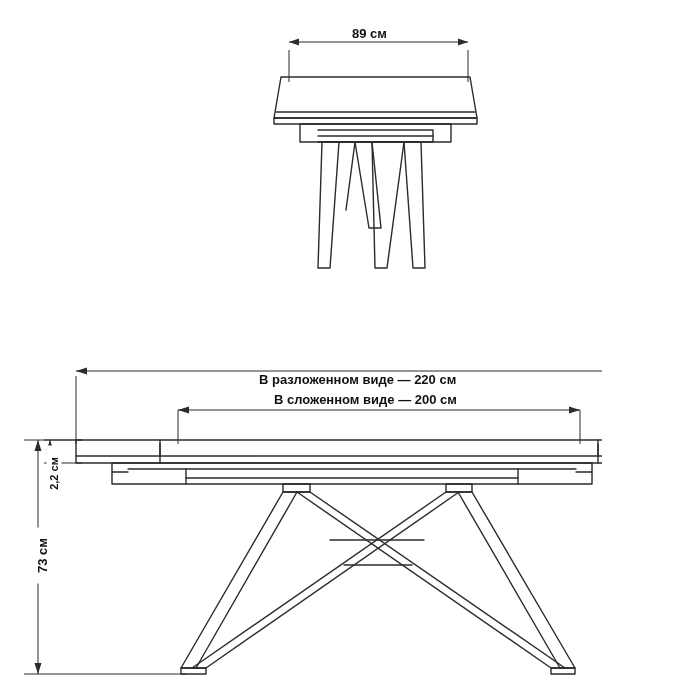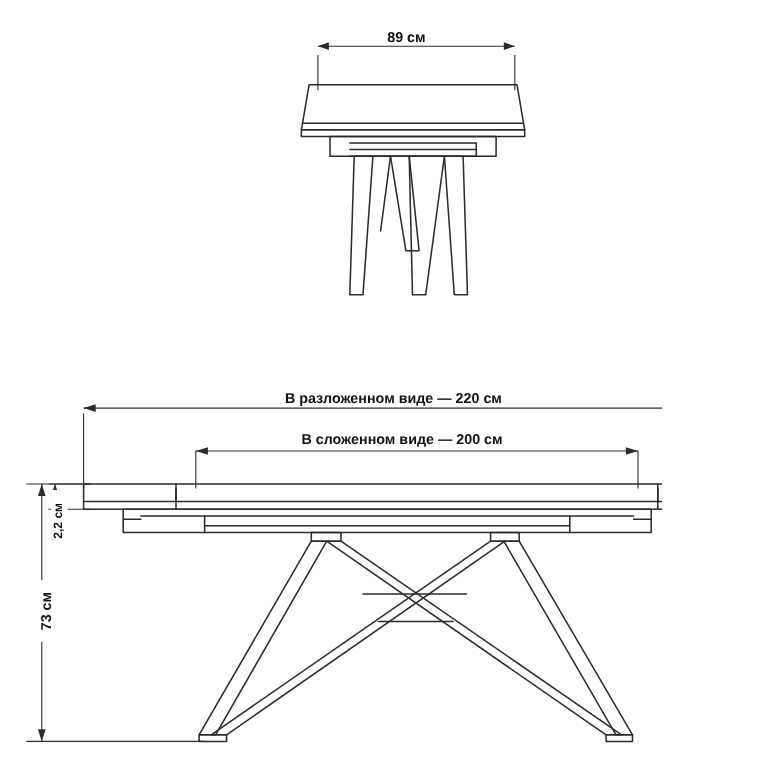--- a/index.html
+++ b/index.html
@@ -139,21 +139,21 @@
       <line x1="24" y1="654" x2="186" y2="654"></line>
       <line x1="38" y1="420" x2="38" y2="654"></line>
       <polygon points="38,420 34.5,431 41.5,431" fill="#2b2b2b" stroke="none"></polygon>
       <polygon points="38,654 34.5,643 41.5,643" fill="#2b2b2b" stroke="none"></polygon>
     </g>
 
   </svg>
 
   <div class="dim-label" style="left:348px; top:6px;">89 см</div>
 
-  <div class="dim-label" style="left:255px; top:334px;">В разложенном виде — 220 см</div>
+  <div class="dim-label" style="left:255px; top:352px;">В разложенном виде — 220 см</div>
 
   <div class="dim-label" style="left:270px; top:372px;">В сложенном виде — 200 см</div>
 
   <div class="dim-label small rot" style="left:26px; top:446px; width:48px; text-align:center;">2,2 см</div>
 
   <div class="dim-label rot" style="left:14px; top:528px; width:48px; text-align:center;">73 см</div>
 
 </div>
 
 </body></html>

